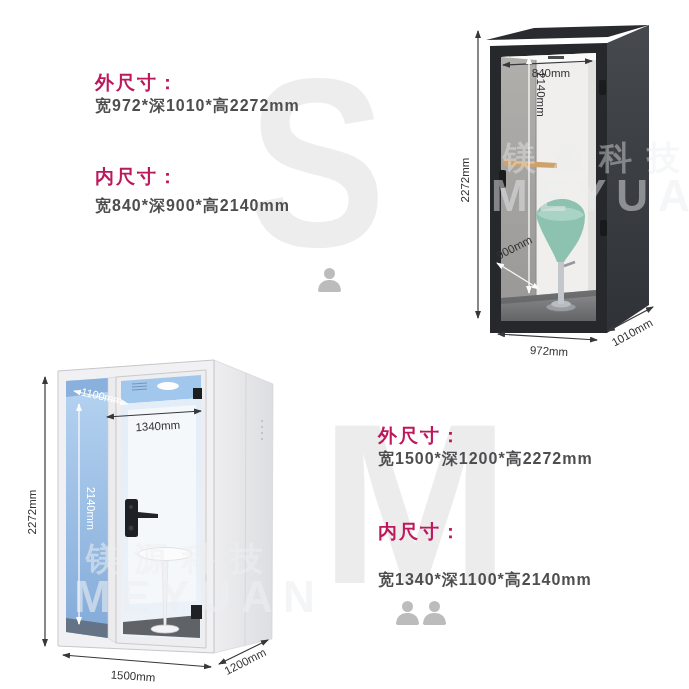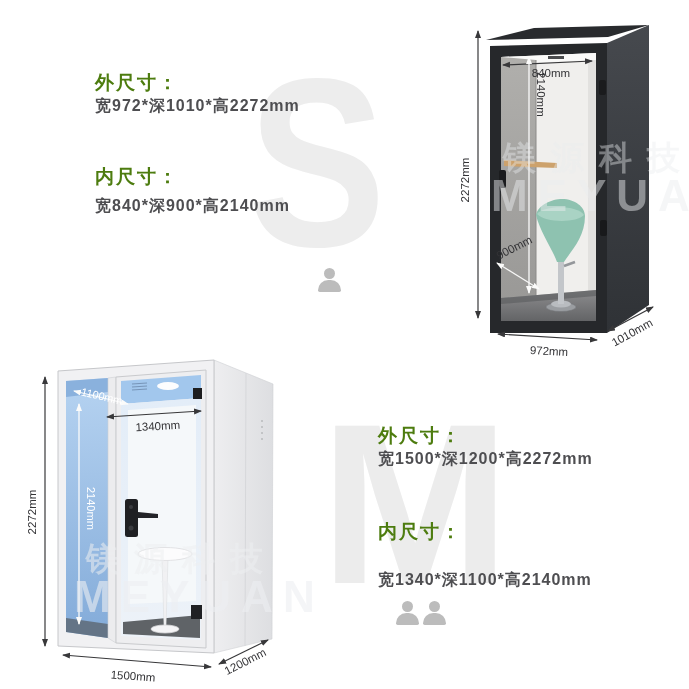--- a/index.html
+++ b/index.html
@@ -10,21 +10,21 @@
   }
   
   .letter-mark{
     position:absolute;font-weight:bold;color:#ededed;line-height:1;
     transform-origin:left top;user-select:none;
   }
   .letter-s{left:248px;top:43px;font-size:240px;transform:scaleX(.86);}
   .letter-m{left:320px;top:390px;font-size:228px;color:#ececec;}
   
   .spec-label{
-    position:absolute;font-size:19px;font-weight:bold;color:#4d7c0f;
+    position:absolute;font-size:19px;font-weight:bold;color:#be185d;
     letter-spacing:2px;white-space:nowrap;text-align:right;
   }
   .spec-value{
     position:absolute;font-size:16px;font-weight:bold;color:#4e4e51;
     letter-spacing:1px;white-space:nowrap;
   }
   
   .person{position:absolute;width:23px;}
   .person .p-head{width:11px;height:11px;background:#bcbcbc;border-radius:50%;margin:0 auto;}
   .person .p-body{width:23px;height:12px;background:#bcbcbc;border-radius:12px 12px 2px 2px;margin-top:1px;}

